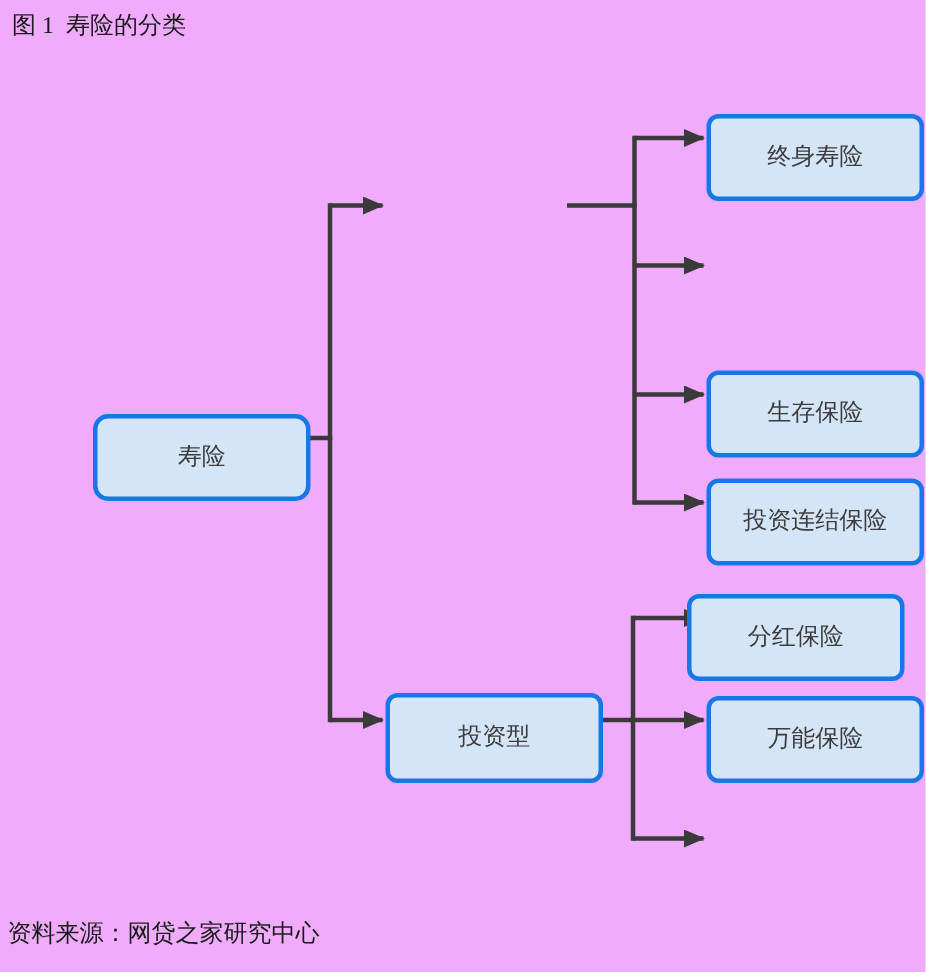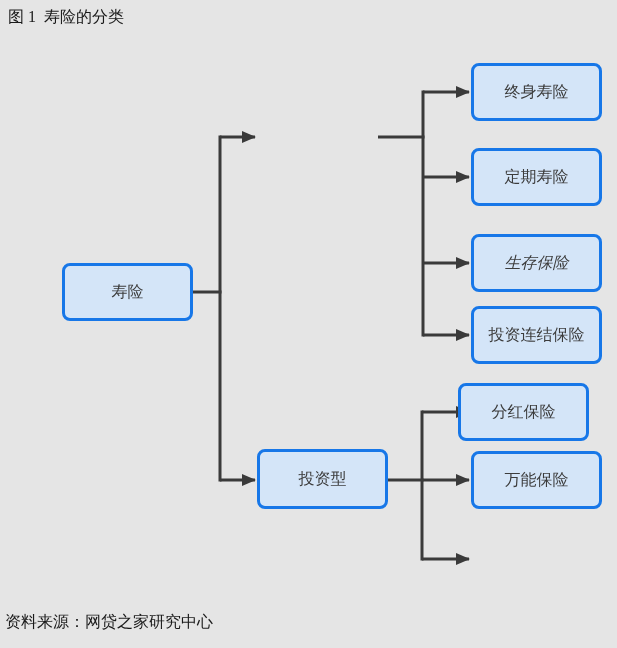--- a/index.html
+++ b/index.html
@@ -4,21 +4,21 @@
 <style>
   html, body {
     margin: 0;
     padding: 0;
     background: #ffffff;
   }
   .canvas {
     position: relative;
     width: 617px;
     height: 648px;
-    background: #e5e5e5;
+    background: #f0abfc;
     overflow: hidden;
     font-family: "Liberation Sans", "DejaVu Sans", sans-serif;
   }
   .fig-title {
     position: absolute;
     left: 8px;
     top: 7px;
     font-family: "Liberation Serif", "DejaVu Serif", serif;
     font-size: 16px;
     color: #1a1a1a;
@@ -36,42 +36,43 @@
   .connector-layer {
     position: absolute;
     left: 0;
     top: 0;
     width: 617px;
     height: 648px;
   }
   .node {
     position: absolute;
     box-sizing: border-box;
-    width: 131px;
+    width: 145px;
     height: 58px;
     background: #d4e5f8;
     border: 3px solid #1777e8;
     border-radius: 8px;
     display: flex;
     align-items: center;
     justify-content: center;
     text-align: center;
     padding: 0 1px;
     font-size: 16px;
     line-height: 1.25;
     color: #3c3c3c;
     word-break: break-all;
+    margin-top: 13px;
   }
   
-  .n-root        { left: 62px;  top: 263px; }
+  .n-root        { left: 62px;  top: 263px; border-radius: 10px; }
   .n-protection  { left: 257px; top: 107px; }
   .n-investment  { left: 257px; top: 449px; height: 60px; }
   .n-whole-life  { left: 471px; top: 63px;  }
   .n-term-life   { left: 471px; top: 148px; }
-  .n-survival    { left: 471px; top: 234px; font-style: italic; }
+  .n-survival    { left: 471px; top: 234px; }
   .n-endowment   { left: 471px; top: 306px; }
   .n-participating { left: 458px; top: 383px; }
   .n-universal   { left: 471px; top: 451px; }
   .n-unit-linked { left: 471px; top: 529px; height: 60px; }
 </style>
 </head>
 <body>
 
 <div class="canvas">
 
@@ -111,23 +112,20 @@
 
 
   <div class="node n-investment">
     <span>投资型</span>
   </div>
 
   <div class="node n-whole-life">
     <span>终身寿险</span>
   </div>
 
-  <div class="node n-term-life">
-    <span>定期寿险</span>
-  </div>
 
   <div class="node n-survival">
     <span>生存保险</span>
   </div>
 
   <div class="node n-endowment">
     <span>投资连结保险</span>
   </div>
 
   <div class="node n-participating">

